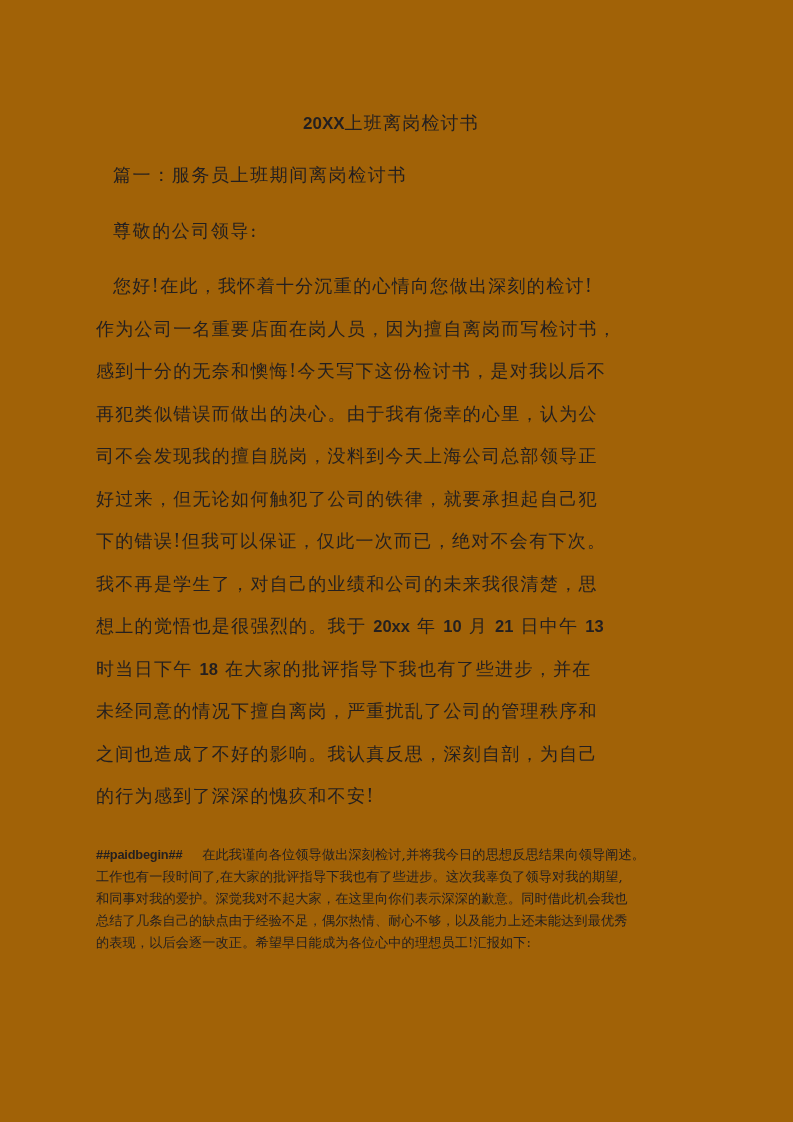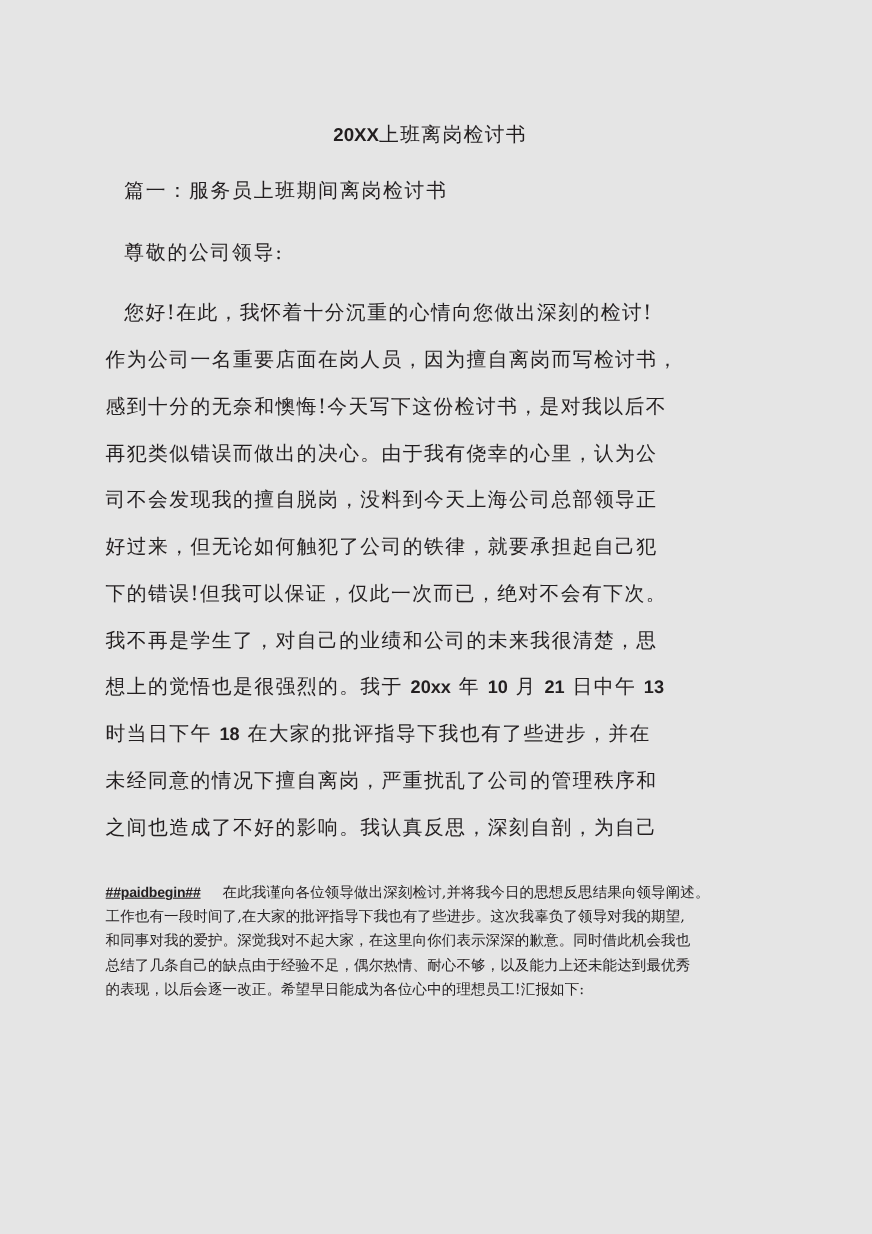--- a/index.html
+++ b/index.html
@@ -13,21 +13,21 @@
     overflow: hidden;
     font-family: "DejaVu Serif", "Liberation Serif", serif;
     color: #231f20;
     -webkit-font-smoothing: antialiased;
   }
 
   .page {
     position: relative;
     width: 793px;
     height: 1122px;
-    background: #e5e5e5;
+    background: #a16207;
     box-sizing: border-box;
   }
 
   .content {
     position: absolute;
     left: 96px;
     top: 96px;
     width: 590px;
   }
 
@@ -96,21 +96,20 @@
   }
   .small-par .ln {
     display: block;
     white-space: pre;
   }
   .tag-bold {
     font-family: "Liberation Sans", sans-serif;
     font-weight: bold;
     font-size: 12.8px;
     letter-spacing: -0.2px;
-    text-decoration: underline;
   }
 </style>
 </head>
 <body>
 
 <div class="page">
   <div class="content">
 
     <h1 class="doc-title"><span class="lat">20XX</span><span class="han">上班离岗检讨书</span></h1>
 
@@ -133,20 +132,21 @@
       <span class="ln">好过来，但无论如何触犯了公司的铁律，就要承担起自己犯</span>
       <span class="ln">下的错误!但我可以保证，仅此一次而已，绝对不会有下次。</span>
       <span class="ln">我不再是学生了，对自己的业绩和公司的未来我很清楚，思</span>
 
       <span class="ln"><span>想上的觉悟也是很强烈的。我于 </span><span class="num">20xx</span><span> 年 </span><span class="num">10</span><span> 月 </span><span class="num">21</span><span> 日中午 </span><span class="num">13</span></span>
 
       <span class="ln"><span>时当日下午 </span><span class="num">18</span><span> 在大家的批评指导下我也有了些进步，并在</span></span>
 
       <span class="ln">未经同意的情况下擅自离岗，严重扰乱了公司的管理秩序和</span>
       <span class="ln">之间也造成了不好的影响。我认真反思，深刻自剖，为自己</span>
+      <span class="ln">的行为感到了深深的愧疚和不安!</span>
     </div>
 
     <div class="small-par">
       <span class="ln"><span class="tag-bold">##paidbegin##</span>  <span>在此我谨向各位领导做出深刻检讨,并将我今日的思想反思结果向领导阐述。</span></span>
       <span class="ln">工作也有一段时间了,在大家的批评指导下我也有了些进步。这次我辜负了领导对我的期望,</span>
       <span class="ln">和同事对我的爱护。深觉我对不起大家，在这里向你们表示深深的歉意。同时借此机会我也</span>
       <span class="ln">总结了几条自己的缺点由于经验不足，偶尔热情、耐心不够，以及能力上还未能达到最优秀</span>
       <span class="ln">的表现，以后会逐一改正。希望早日能成为各位心中的理想员工!汇报如下:</span>
     </div>
 

